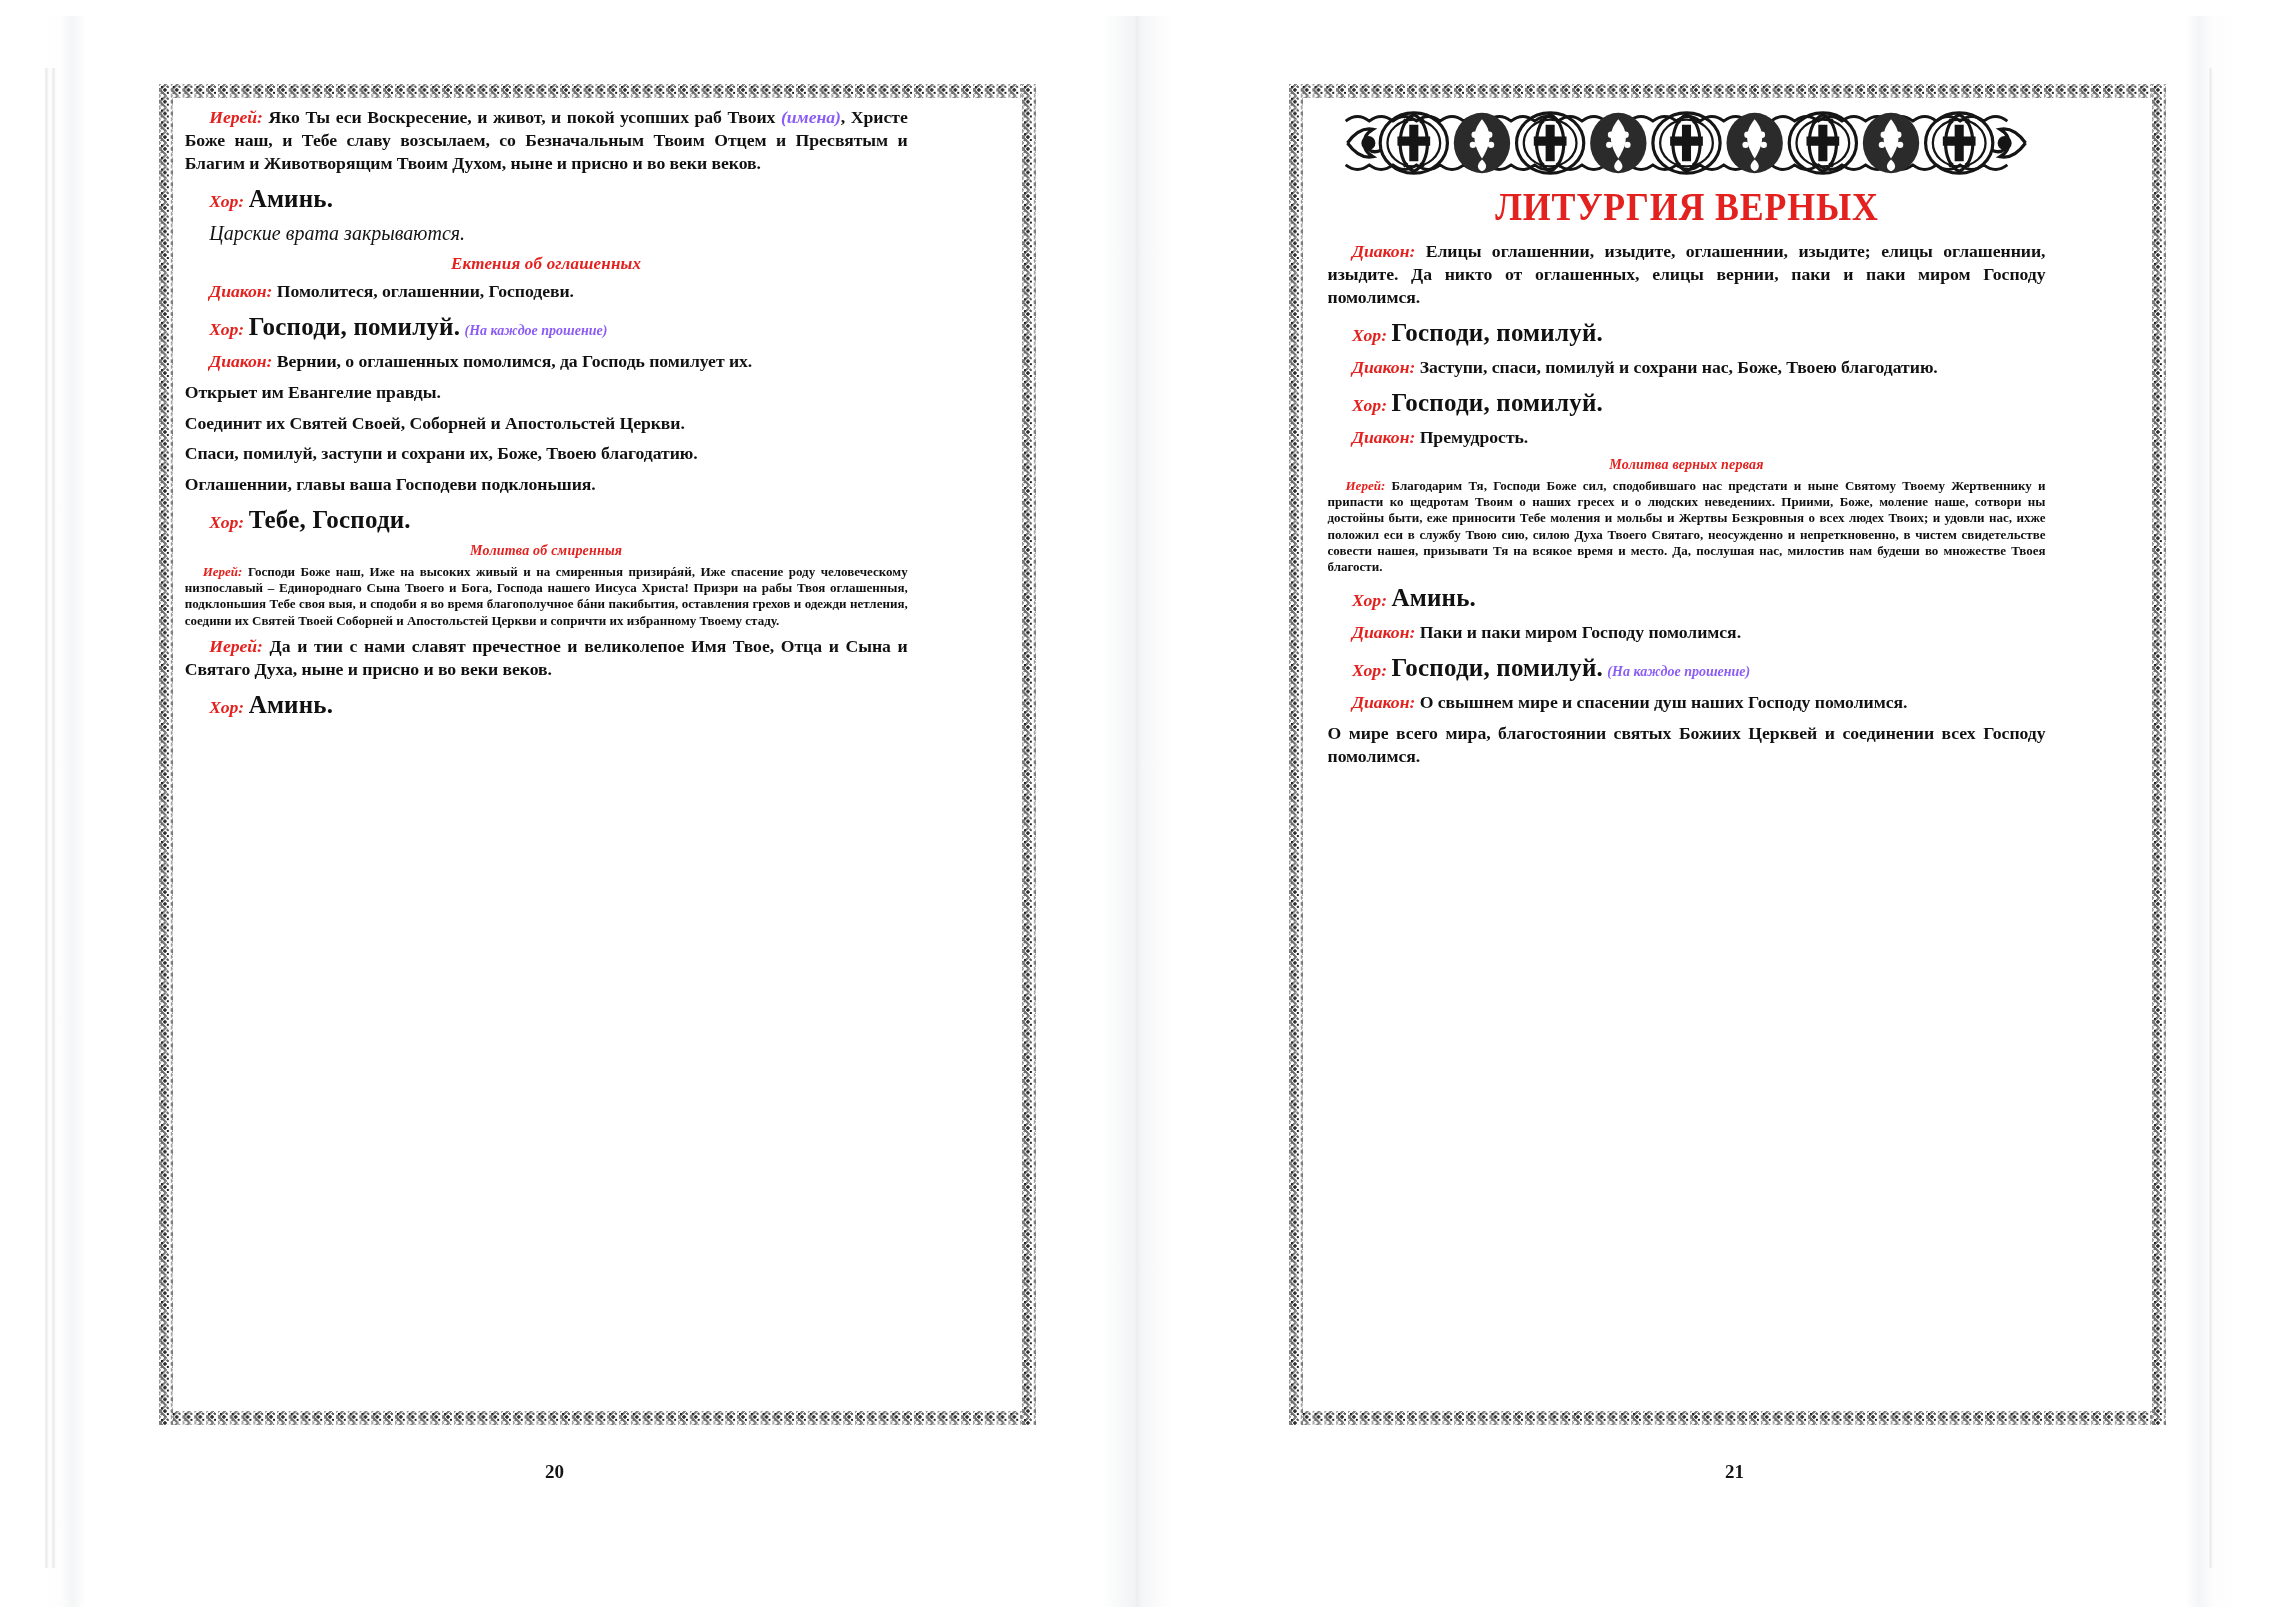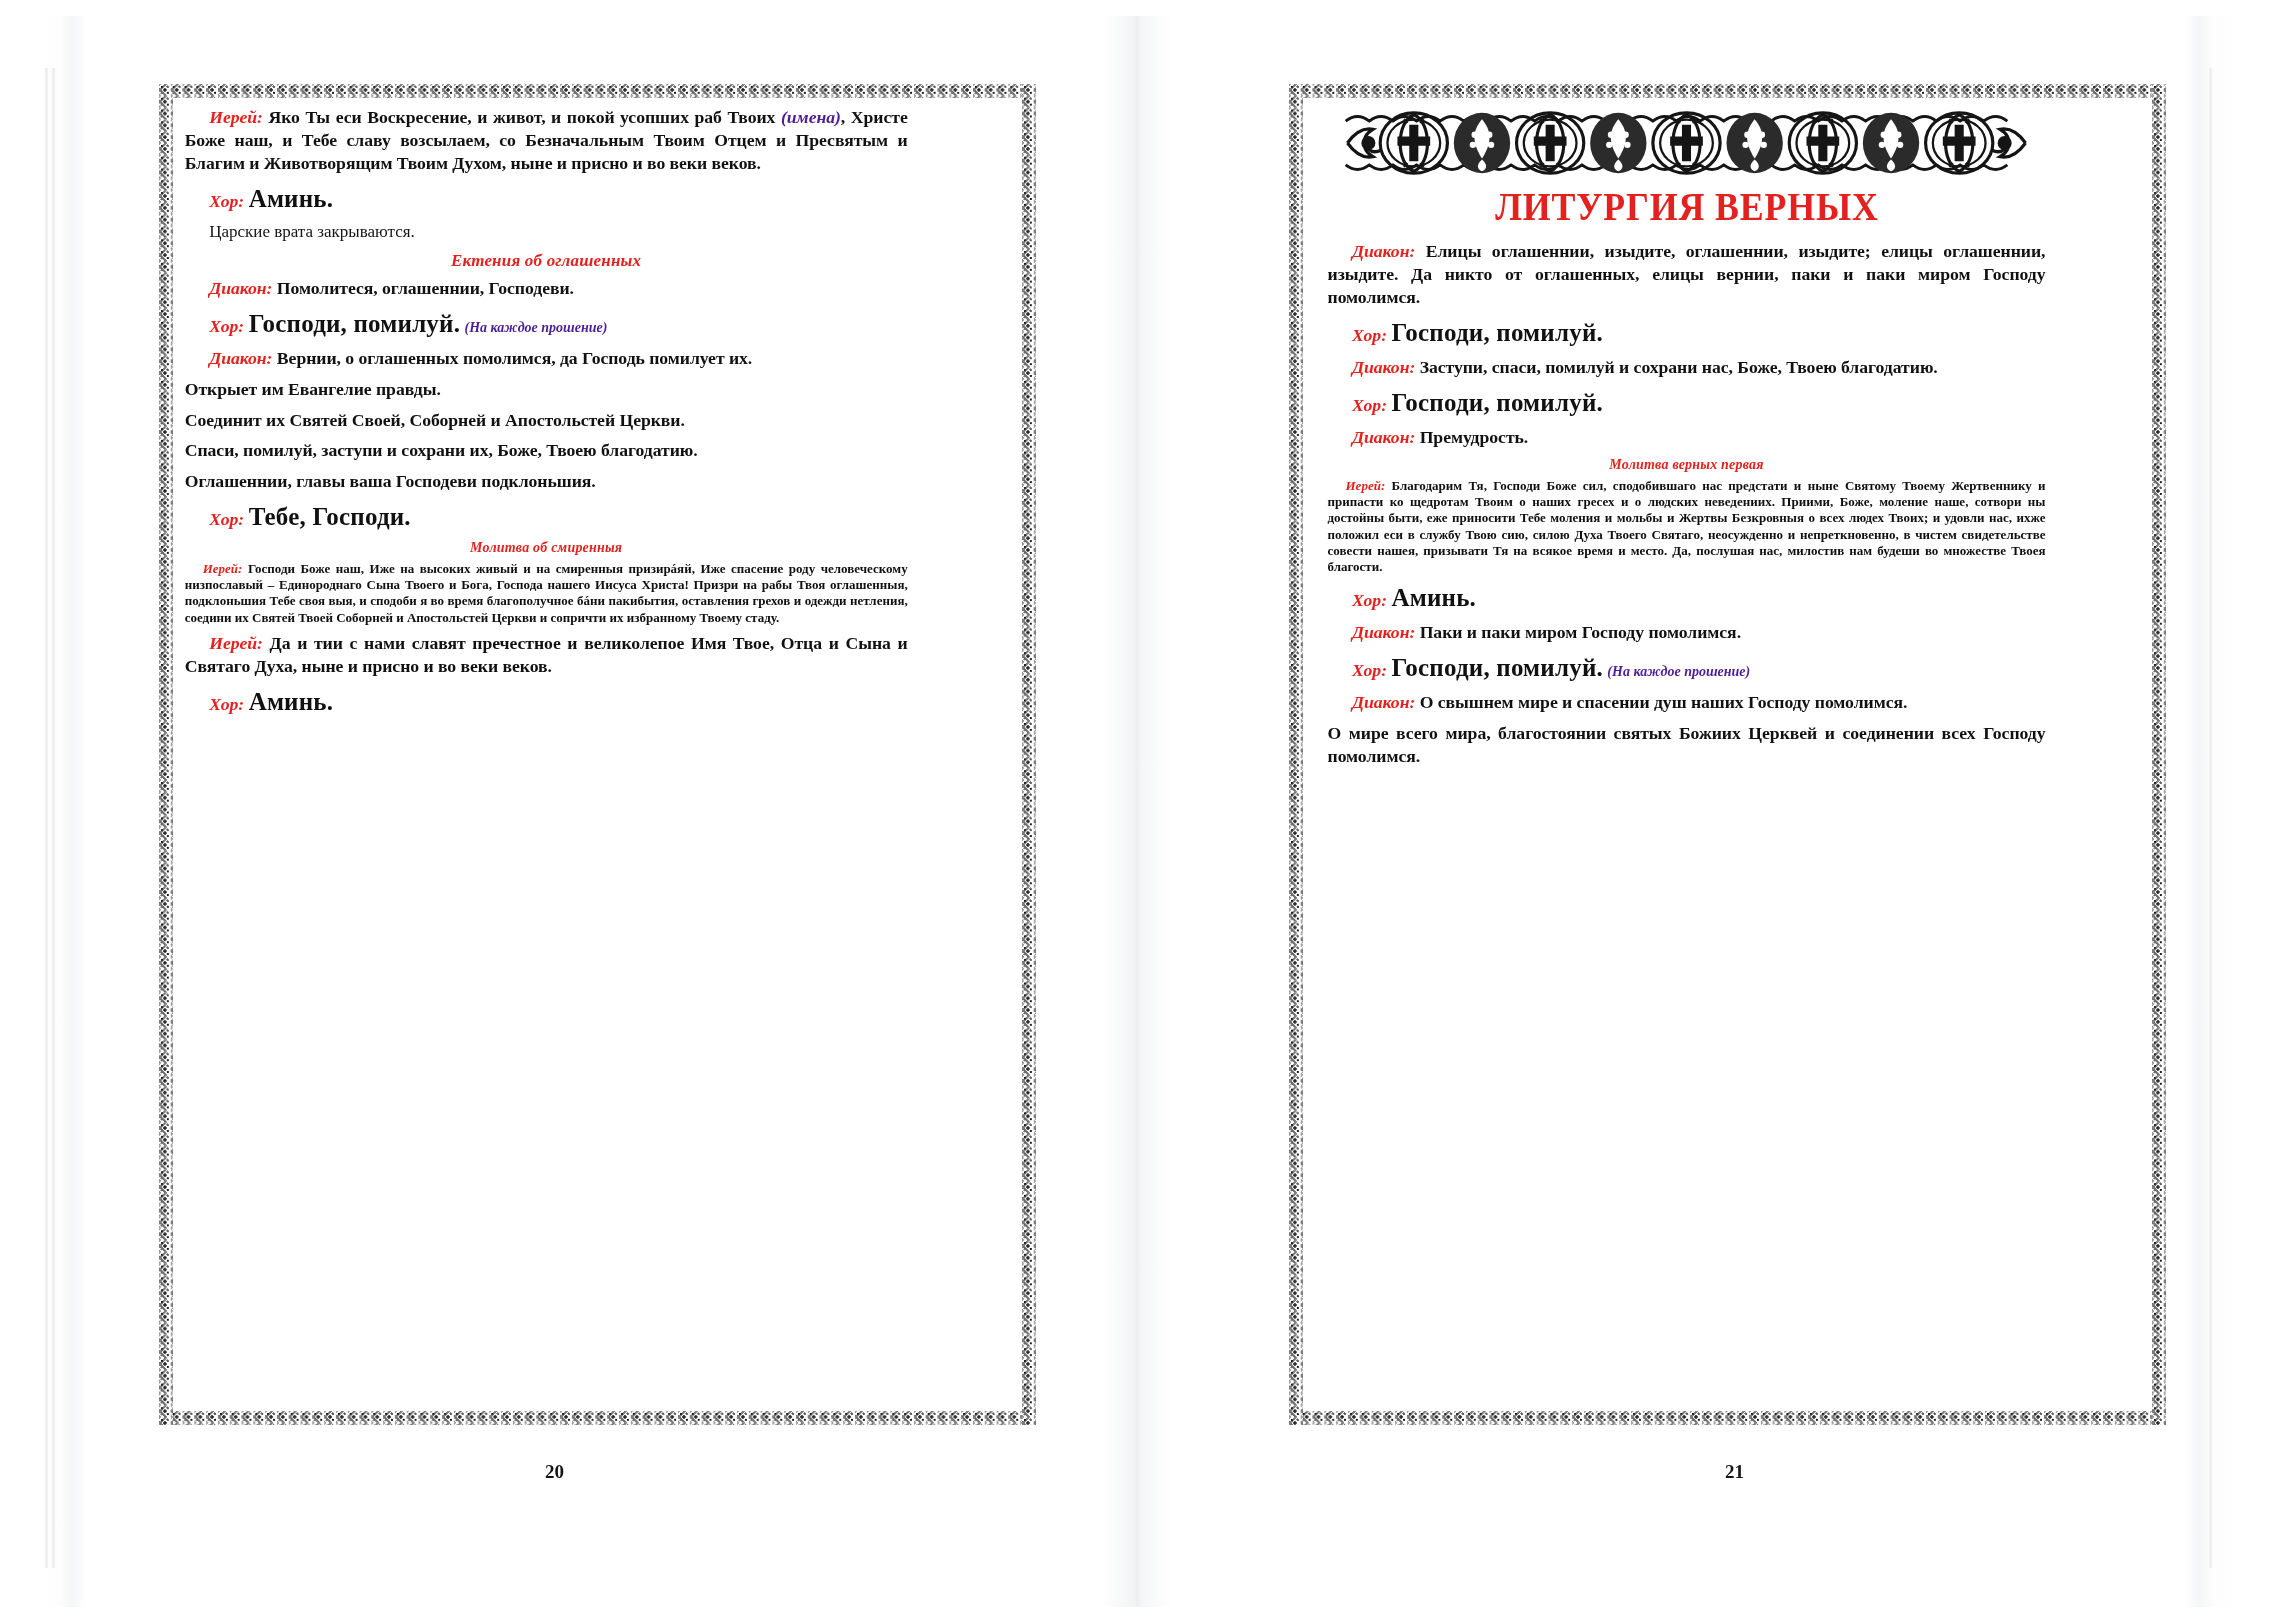--- a/index.html
+++ b/index.html
@@ -112,21 +112,21 @@
   .page.right .col { left: 25.5px; width: 718px; }
 
   
   .rub {           
     color: #E3221F;
     font-style: italic;
     font-weight: bold;
     white-space: nowrap;
   }
   .note {          
-    color: #4c1d95;
+    color: #8b5cf6;
     font-style: italic;
     font-weight: bold;
     font-size: 14px;
   }
 
   p.body {
     margin: 0 0 7.7px 0;
     font-size: 17.7px;
     line-height: 1.30;
     text-align: justify;
@@ -146,21 +146,22 @@
     color: #111111;
   }
   p.resp .big {
     font-size: 25px;
     font-weight: bold;
     letter-spacing: 0.2px;
   }
 
   p.stage {        
     margin: 0 0 9px 0;
-    font-size: 17px;
+    font-size: 20px;
+    font-style: italic;
     text-indent: 24.5px;
     color: #141414;
   }
 
   h2.section {
     margin: 6.4px 0 6.4px 0;
     text-align: center;
     color: #E3221F;
     font-style: italic;
     font-weight: bold;

